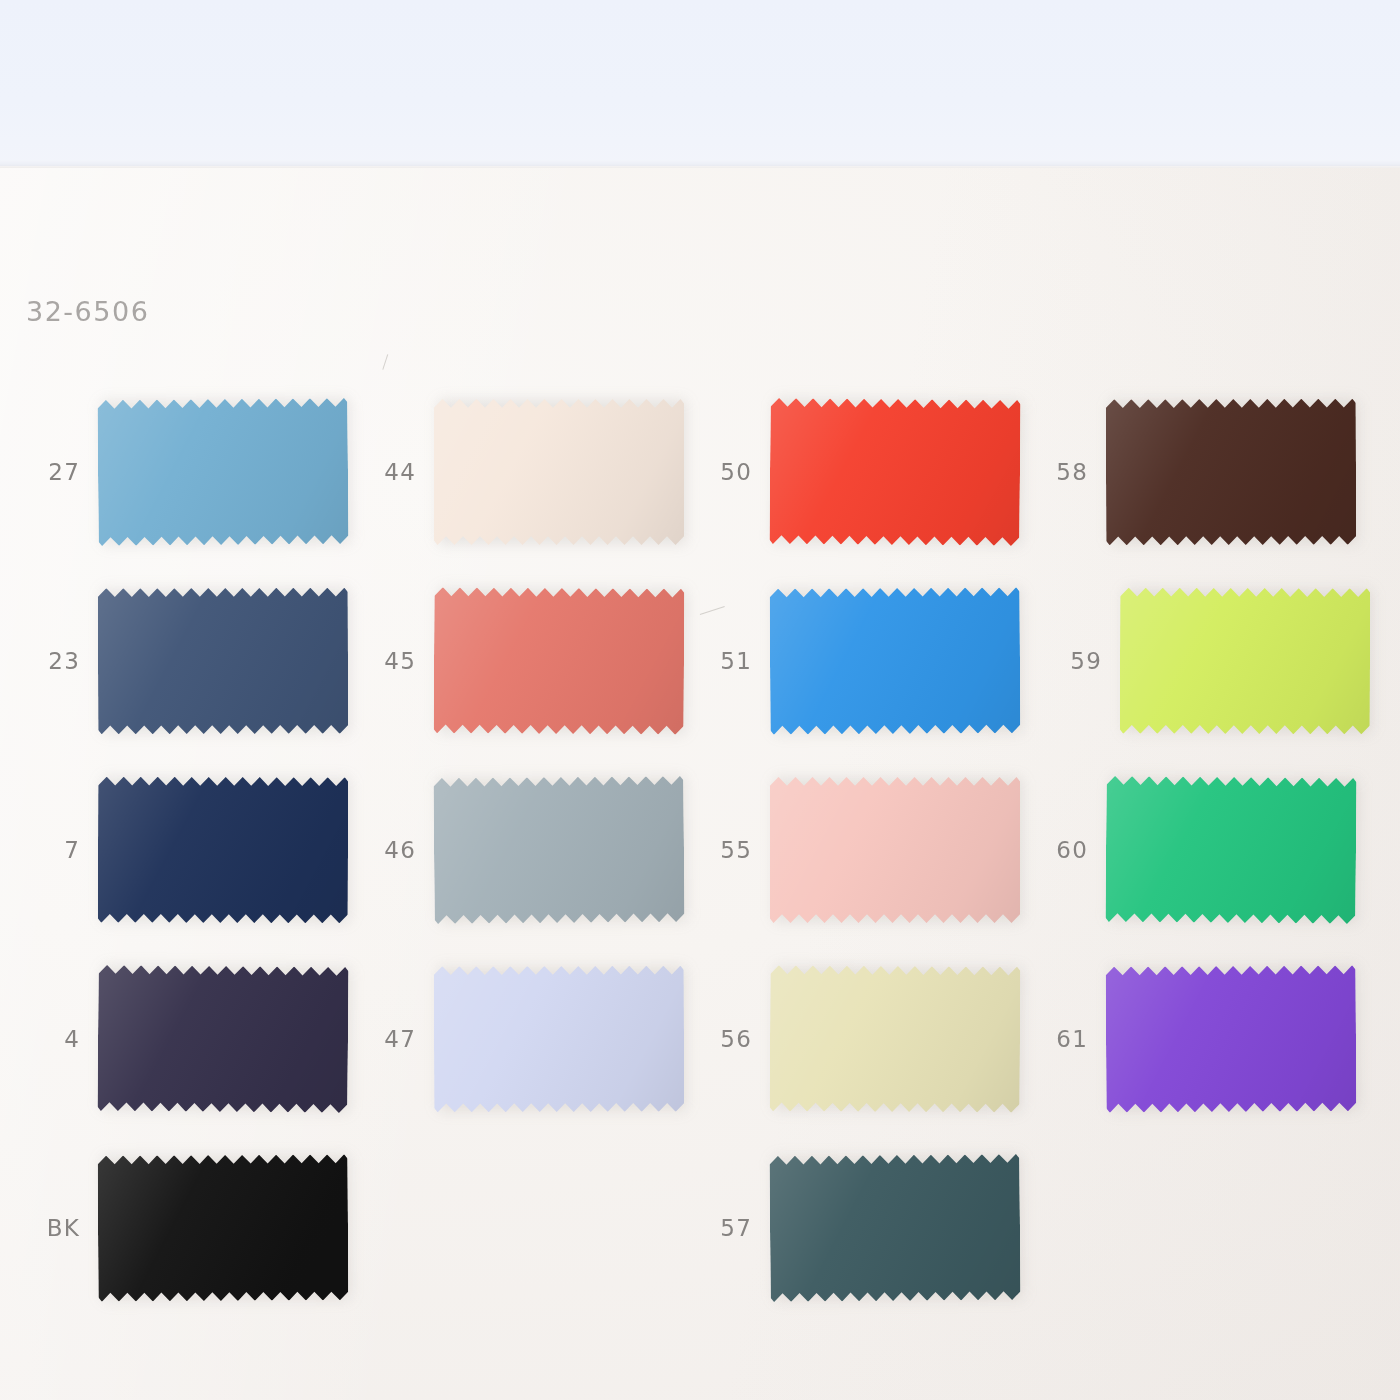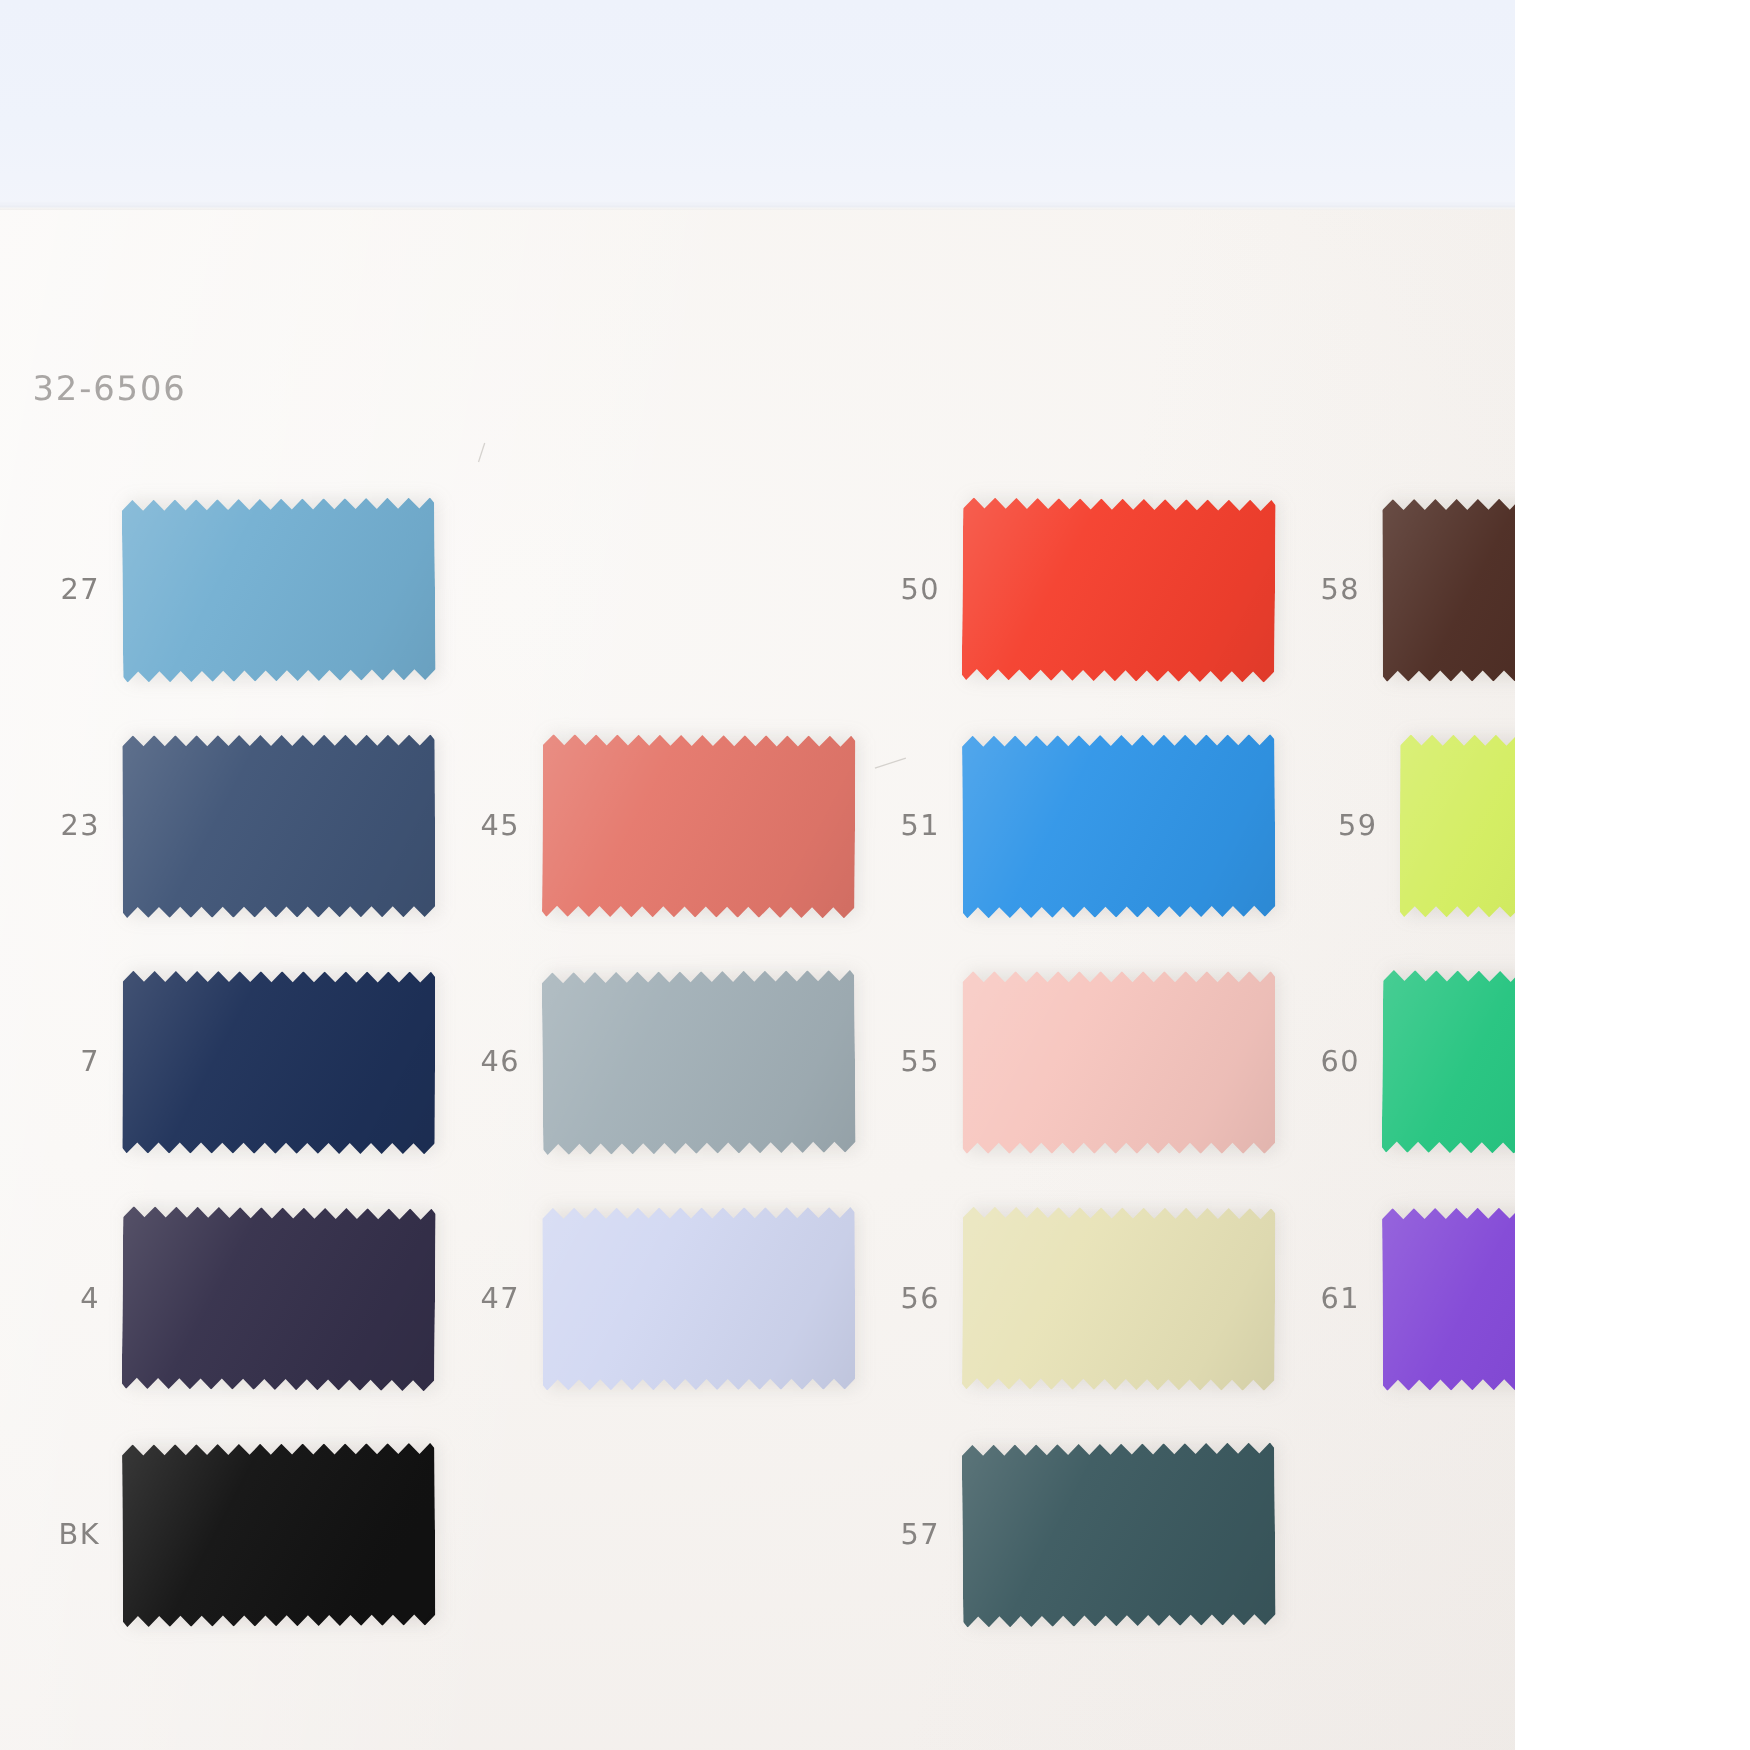--- a/index.html
+++ b/index.html
@@ -10,21 +10,21 @@
   body {
     width: 1400px;
     height: 1400px;
     overflow: hidden;
     font-family: "Liberation Sans", sans-serif;
   }
 
   
   #scene {
     position: relative;
-    width: 1212px;
+    width: 1400px;
     height: 1400px;
     background: #eef2fa;
     overflow: hidden;
   }
 
   
   #backdrop {
     position: absolute;
     left: 0; top: 0;
     width: 1400px;
@@ -216,20 +216,29 @@
       </div>
       <div class="swatch-cell" style="left: 26px; top: 1133px;">
         <div class="swatch-label">BK</div>
         <div class="swatch-shadow" style="transform: translateY(-50%) rotate(-0.32deg);"></div>
         <div class="swatch-chip-wrap" style="transform: translateY(-50%) rotate(-0.32deg);">
           <div class="swatch-chip" style="background: rgb(18, 18, 18);">
             <div class="shade"></div>
           </div>
         </div>
       </div>
+      <div class="swatch-cell" style="left: 362px; top: 377px;">
+        <div class="swatch-label">44</div>
+        <div class="swatch-shadow" style="transform: translateY(-50%) rotate(0deg);"></div>
+        <div class="swatch-chip-wrap" style="transform: translateY(-50%) rotate(0deg);">
+          <div class="swatch-chip" style="background: rgb(246, 232, 221);">
+            <div class="shade"></div>
+          </div>
+        </div>
+      </div>
       <div class="swatch-cell" style="left: 362px; top: 566px;">
         <div class="swatch-label">45</div>
         <div class="swatch-shadow" style="transform: translateY(-50%) rotate(0.32deg);"></div>
         <div class="swatch-chip-wrap" style="transform: translateY(-50%) rotate(0.32deg);">
           <div class="swatch-chip" style="background: rgb(229, 120, 108);">
             <div class="shade"></div>
           </div>
         </div>
       </div>
       <div class="swatch-cell" style="left: 362px; top: 755px;">

